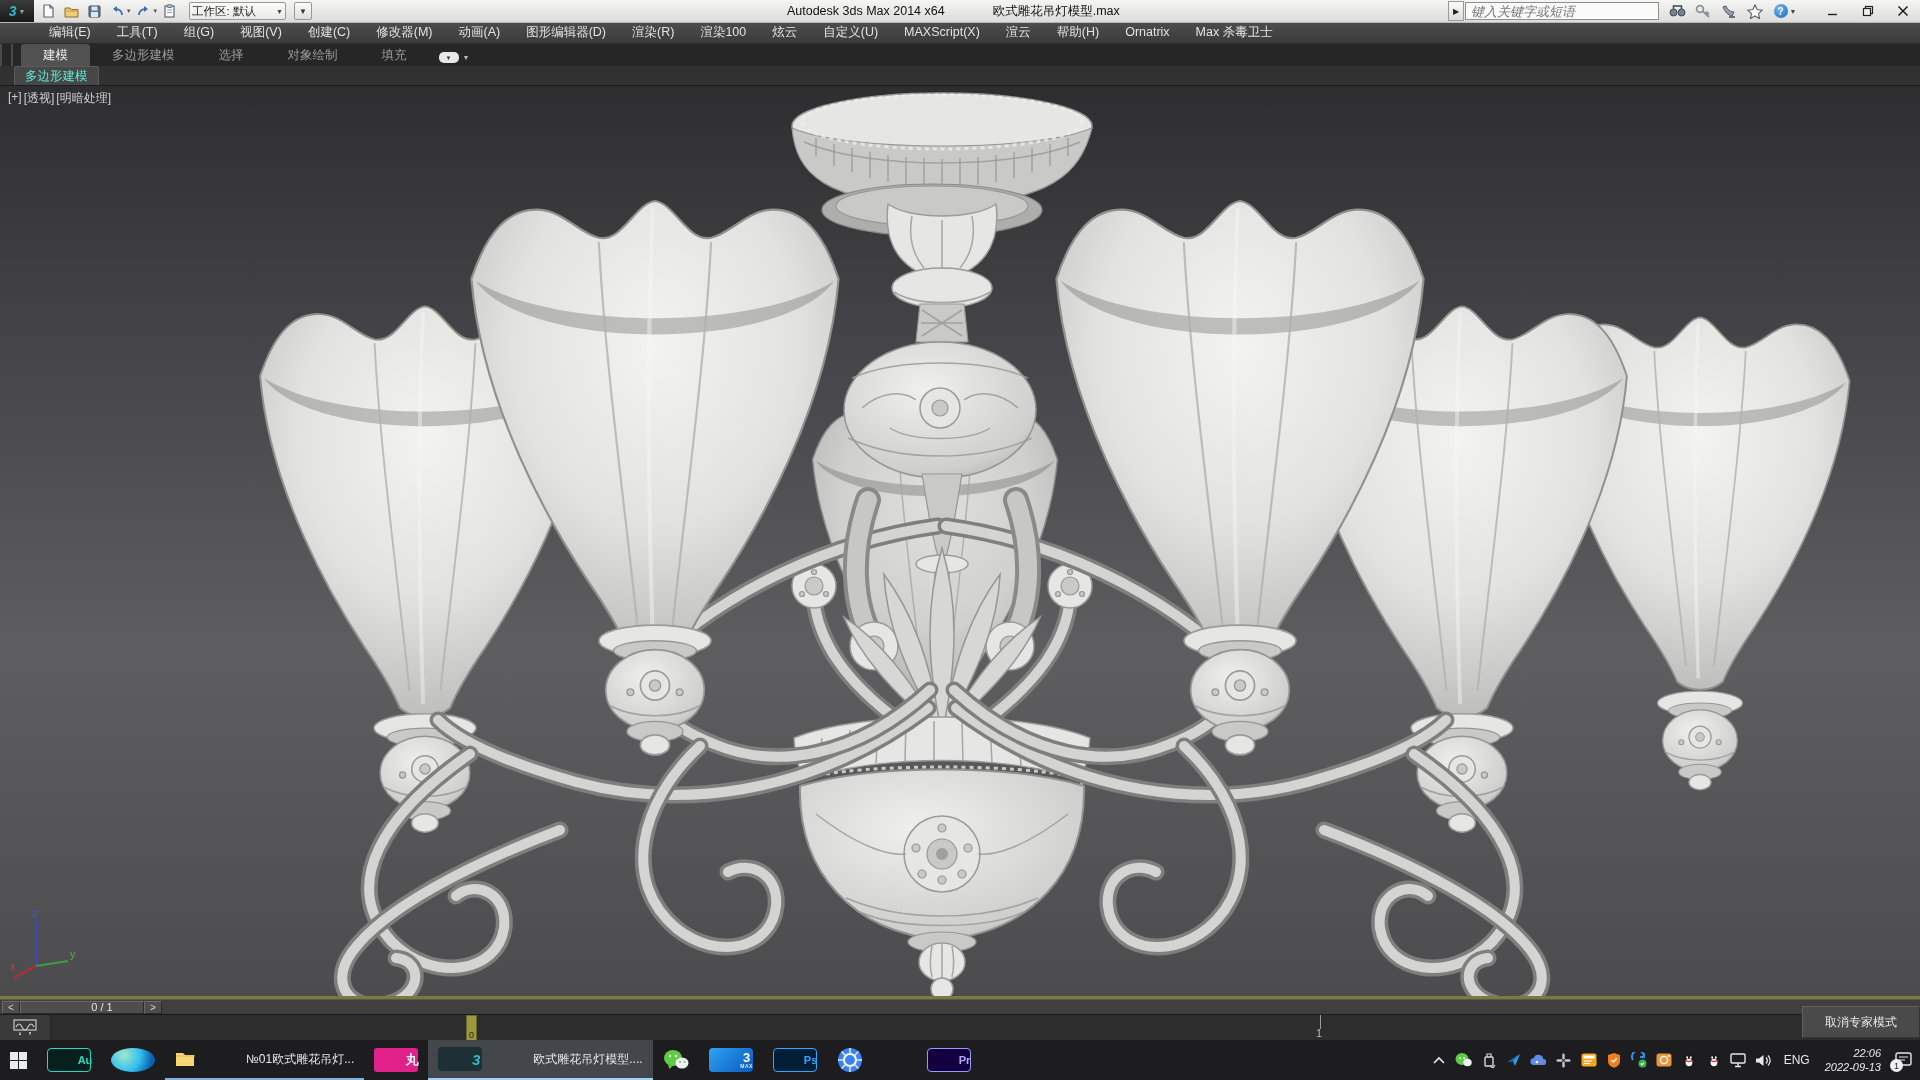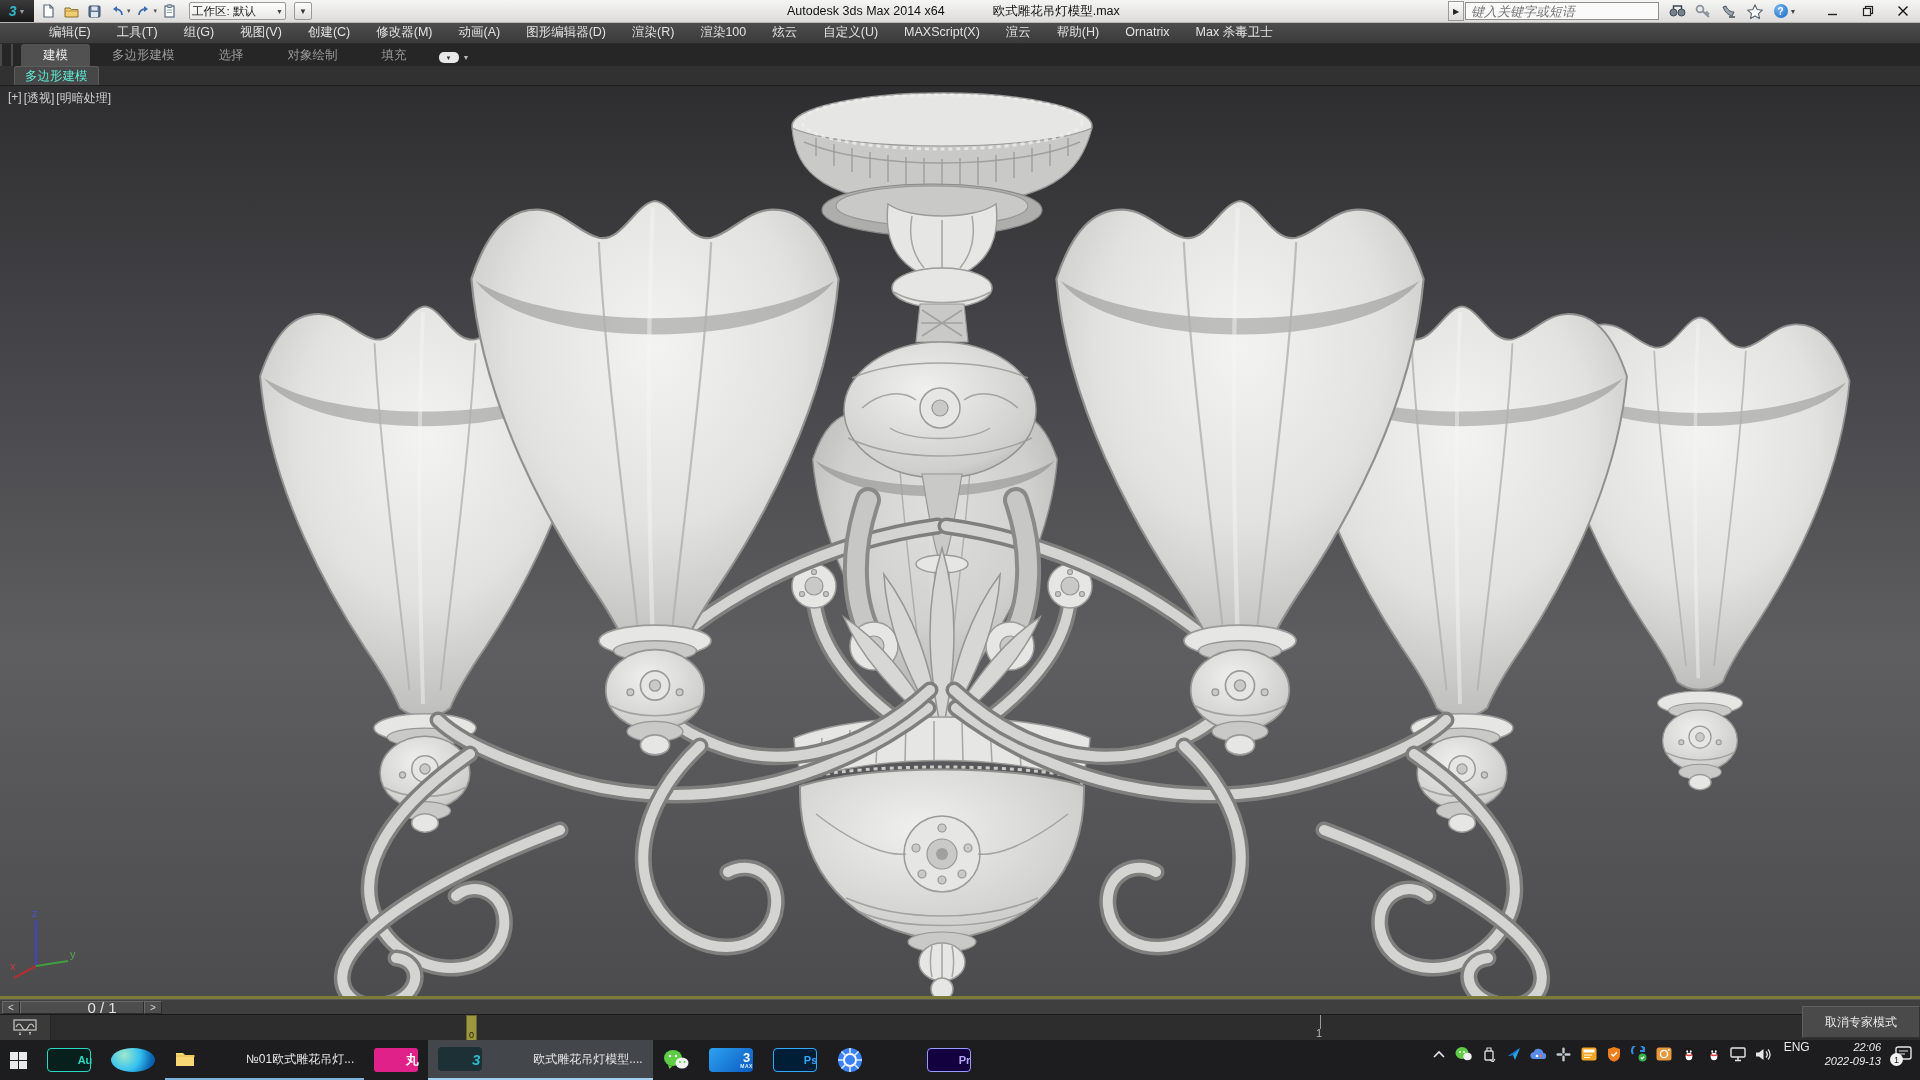--- a/index.html
+++ b/index.html
@@ -88,21 +88,21 @@
   .armT{fill:none;stroke:#d4d4d2;stroke-width:10;stroke-linecap:round;}
   .bandB{fill:none;stroke:#8a8a88;stroke-width:26;stroke-linecap:round;}
   .bandT{fill:none;stroke:#c7c7c5;stroke-width:18;stroke-linecap:round;}
   .dimg{opacity:.88;}
   
   .timeslider{position:absolute;left:0;top:999px;width:1920px;height:15px;background:#3f3f3f;
     border-top:1px solid #565656;box-sizing:border-box;z-index:20;display:flex;align-items:center;}
   .tbtn{height:13px;background:#4d4d4d;border:1px solid;border-color:#6a6a6a #2b2b2b #2b2b2b #6a6a6a;
     color:#d5d5d5;font-size:10px;display:flex;align-items:center;justify-content:center;box-sizing:border-box;}
   .tprev{width:18px;margin-left:2px;}
-  .tframe{width:124px;font-size:15px;color:#e3e3e3;padding-left:40px;}
+  .tframe{width:124px;font-size:11px;color:#e3e3e3;padding-left:40px;}
   .tnext{width:18px;}
   .trackbar{position:absolute;left:0;top:1014px;width:1920px;height:26px;background:#2d2d2d;
     border-top:1px solid #1b1b1b;box-sizing:border-box;z-index:20;}
   .tbicon{position:absolute;left:0;top:0;width:50px;height:26px;background:#3a3a3a;
     border-right:1px solid #242424;display:flex;align-items:center;justify-content:center;}
   .marker0{position:absolute;left:466px;top:0;width:11px;height:26px;background:#9d983e;
     border:1px solid #6b6730;box-sizing:border-box;display:flex;align-items:flex-end;justify-content:center;
     font-size:9px;color:#20200f;}
   .tick1{position:absolute;left:1320px;top:0;width:1px;height:14px;background:#9a9a9a;}
   .tick1label{position:absolute;left:1316px;top:12px;font-size:11px;color:#b8b8b8;}
@@ -119,21 +119,21 @@
   .appsq{width:44px;height:24px;border-radius:4px;display:flex;flex-direction:column;
     align-items:center;justify-content:center;font-weight:bold;box-sizing:border-box;flex:none;padding-left:32px;}
   .au{background:#071f1d;border:1.5px solid #2ad8c0;color:#2ad8c0;font-size:11px;}
   .edge{border-radius:50%;background:radial-gradient(circle at 30% 30%,#9ee8c8,#35c1f1 45%,#0b67b2 78%,#0a4db3);}
   .wan{background:#e0218a;color:#fff;font-size:13px;border-radius:3px;}
   .max14{background:#1d3036;color:#2fb9c9;font-style:italic;font-size:15px;}
   .max3{background:linear-gradient(135deg,#2ea3f2,#0a59c0);color:#fff;font-size:13px;line-height:1;}
   .max3 .sub{font-size:5px;font-weight:bold;color:#dbeeff;letter-spacing:.5px;}
   .ps{background:#001e36;border:1.5px solid #31a8ff;color:#31a8ff;font-size:11px;}
   .pr{background:#12003f;border:1.5px solid #9999ff;color:#b9a7ff;font-size:11px;margin-left:44px;}
-  .tray{position:absolute;right:0;top:1040px;height:40px;display:flex;gap:3px;
+  .tray{position:absolute;right:0;top:1040px;height:40px;display:flex;align-items:center;gap:3px;
     padding-right:4px;z-index:41;}
   .trico{width:22px;height:28px;display:flex;align-items:center;justify-content:center;}
   .lang{font-size:12px;color:#eaeaea;padding:0 6px;}
   .clock{font-size:11px;color:#eaeaea;text-align:right;line-height:14px;padding:0 6px;white-space:nowrap;font-style:italic;}
   .notif{position:relative;width:26px;height:28px;display:flex;align-items:center;justify-content:center;}
   .badge{position:absolute;left:0;bottom:2px;width:13px;height:13px;border-radius:50%;background:#f2f2f2;
     color:#1b1b1b;font-size:9px;display:flex;align-items:center;justify-content:center;}
 </style>
 </head>
 <body>

